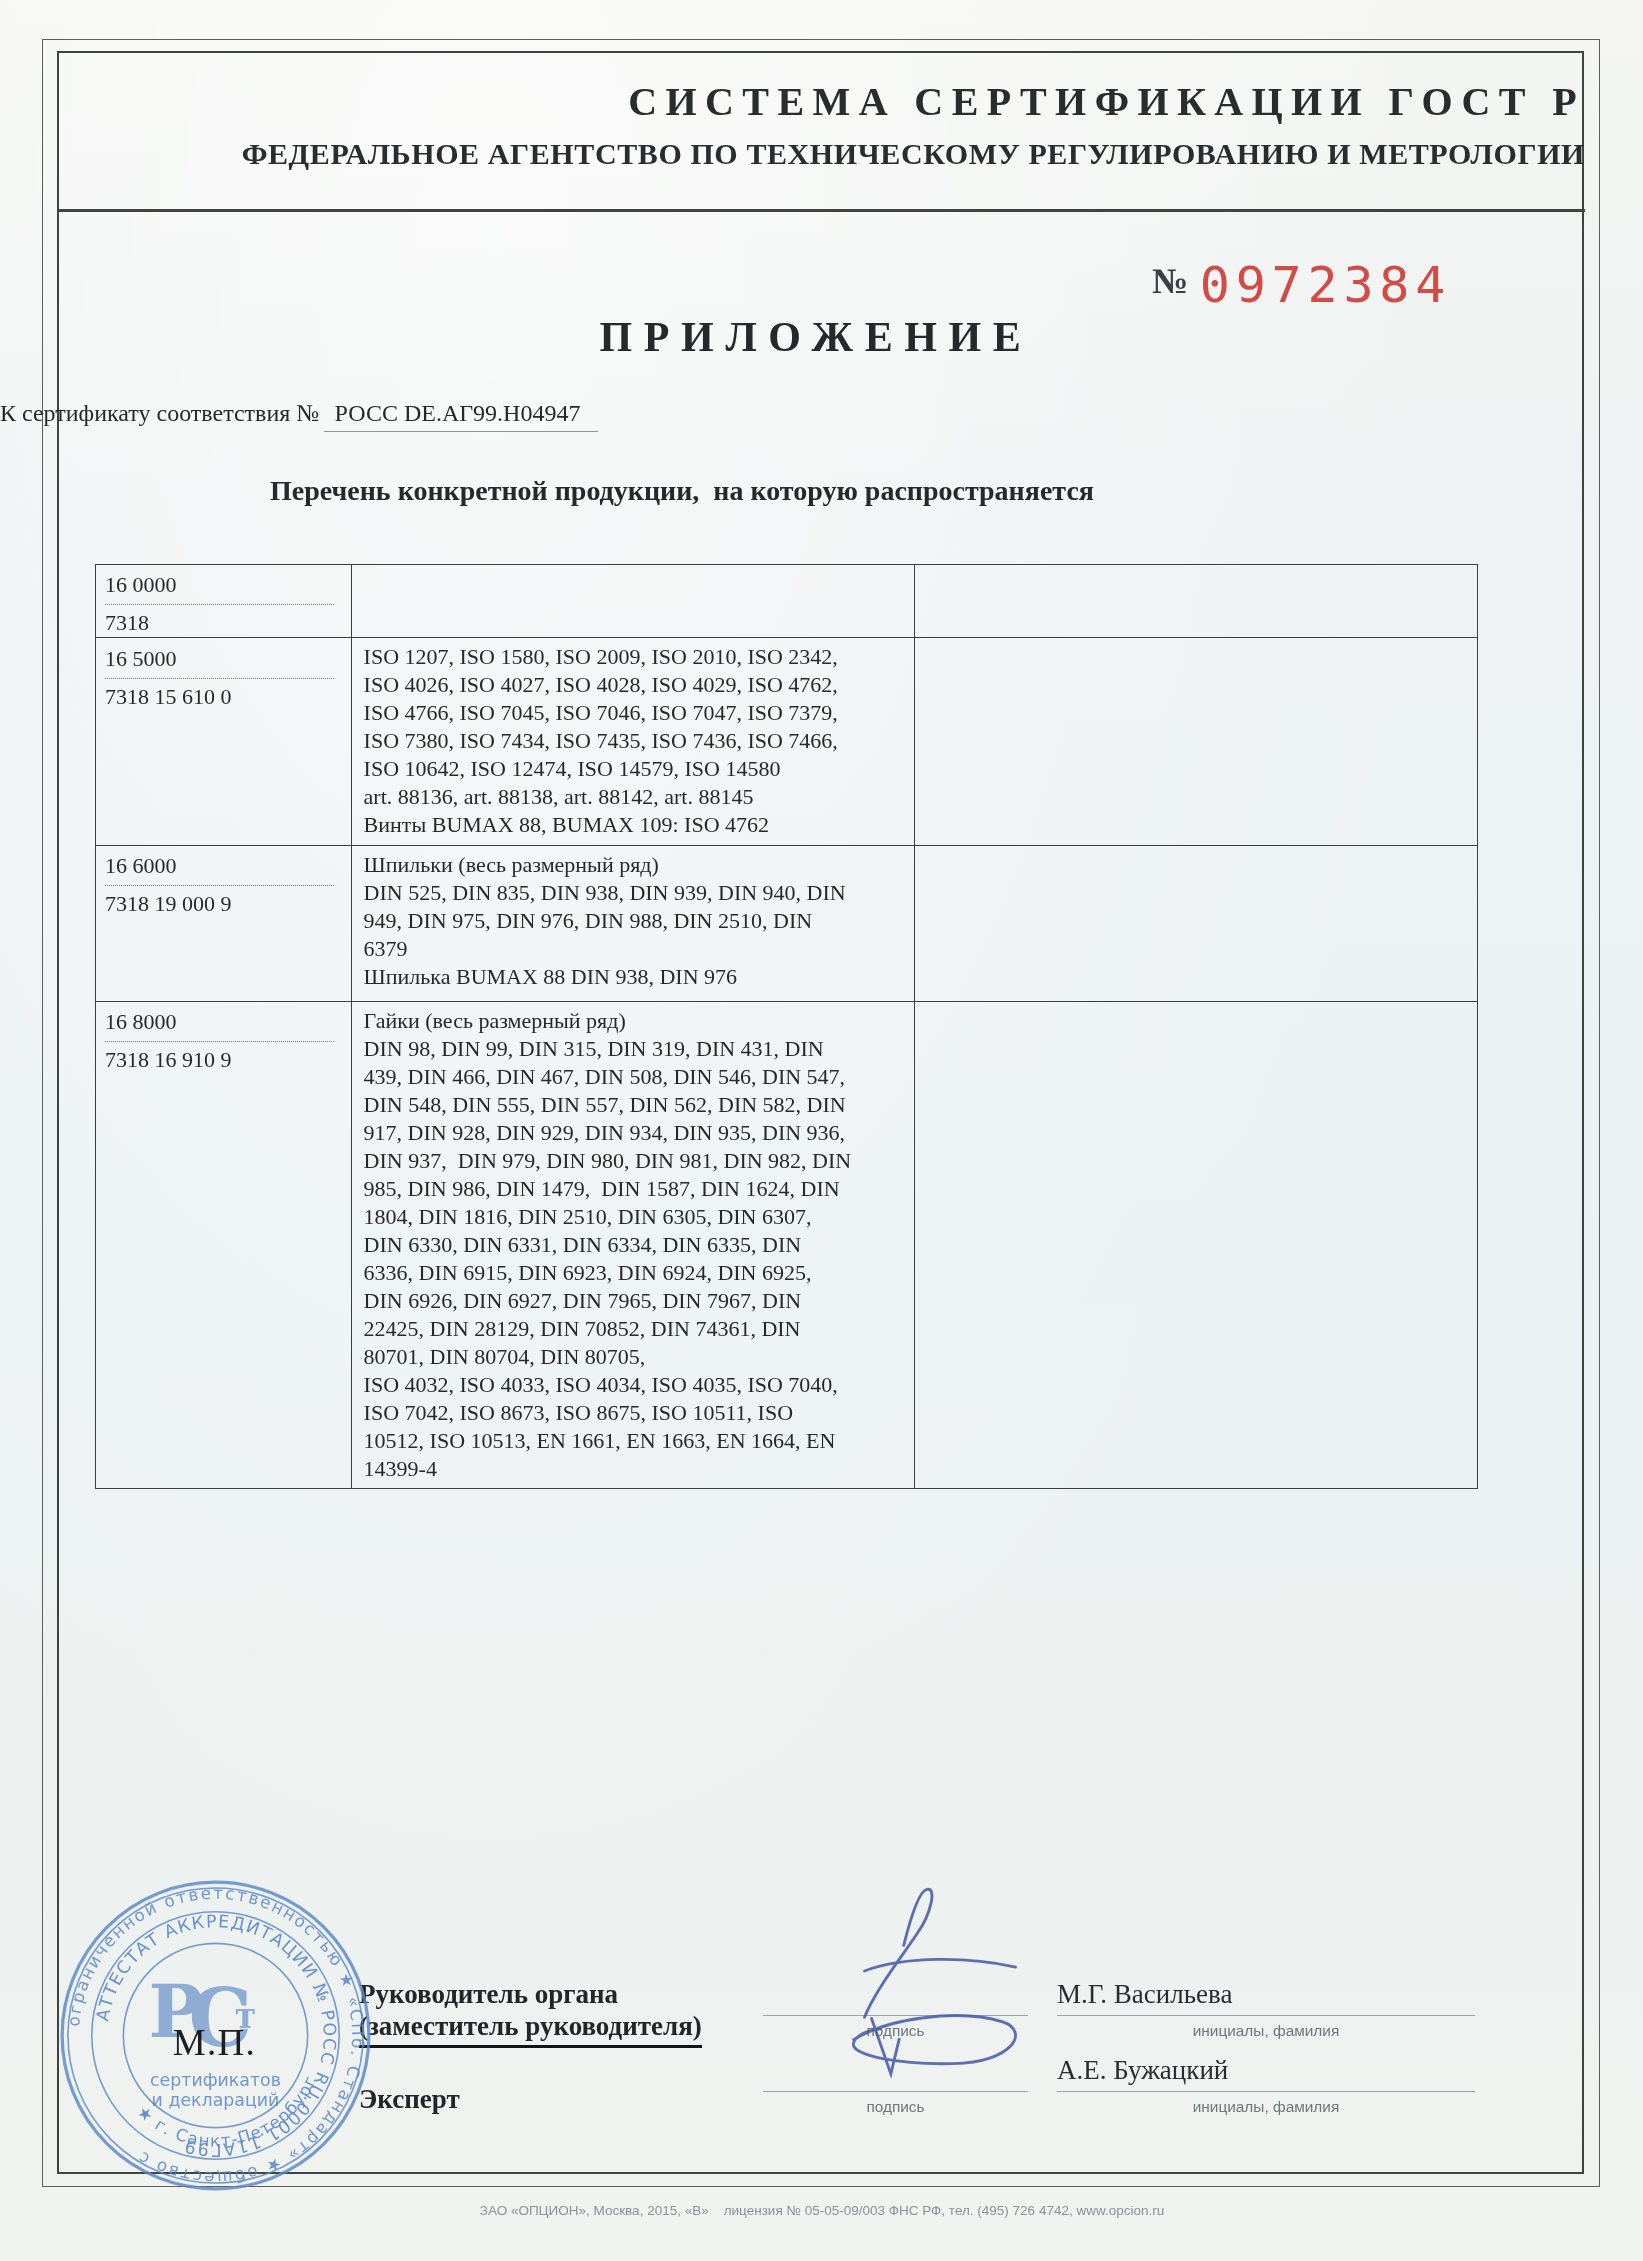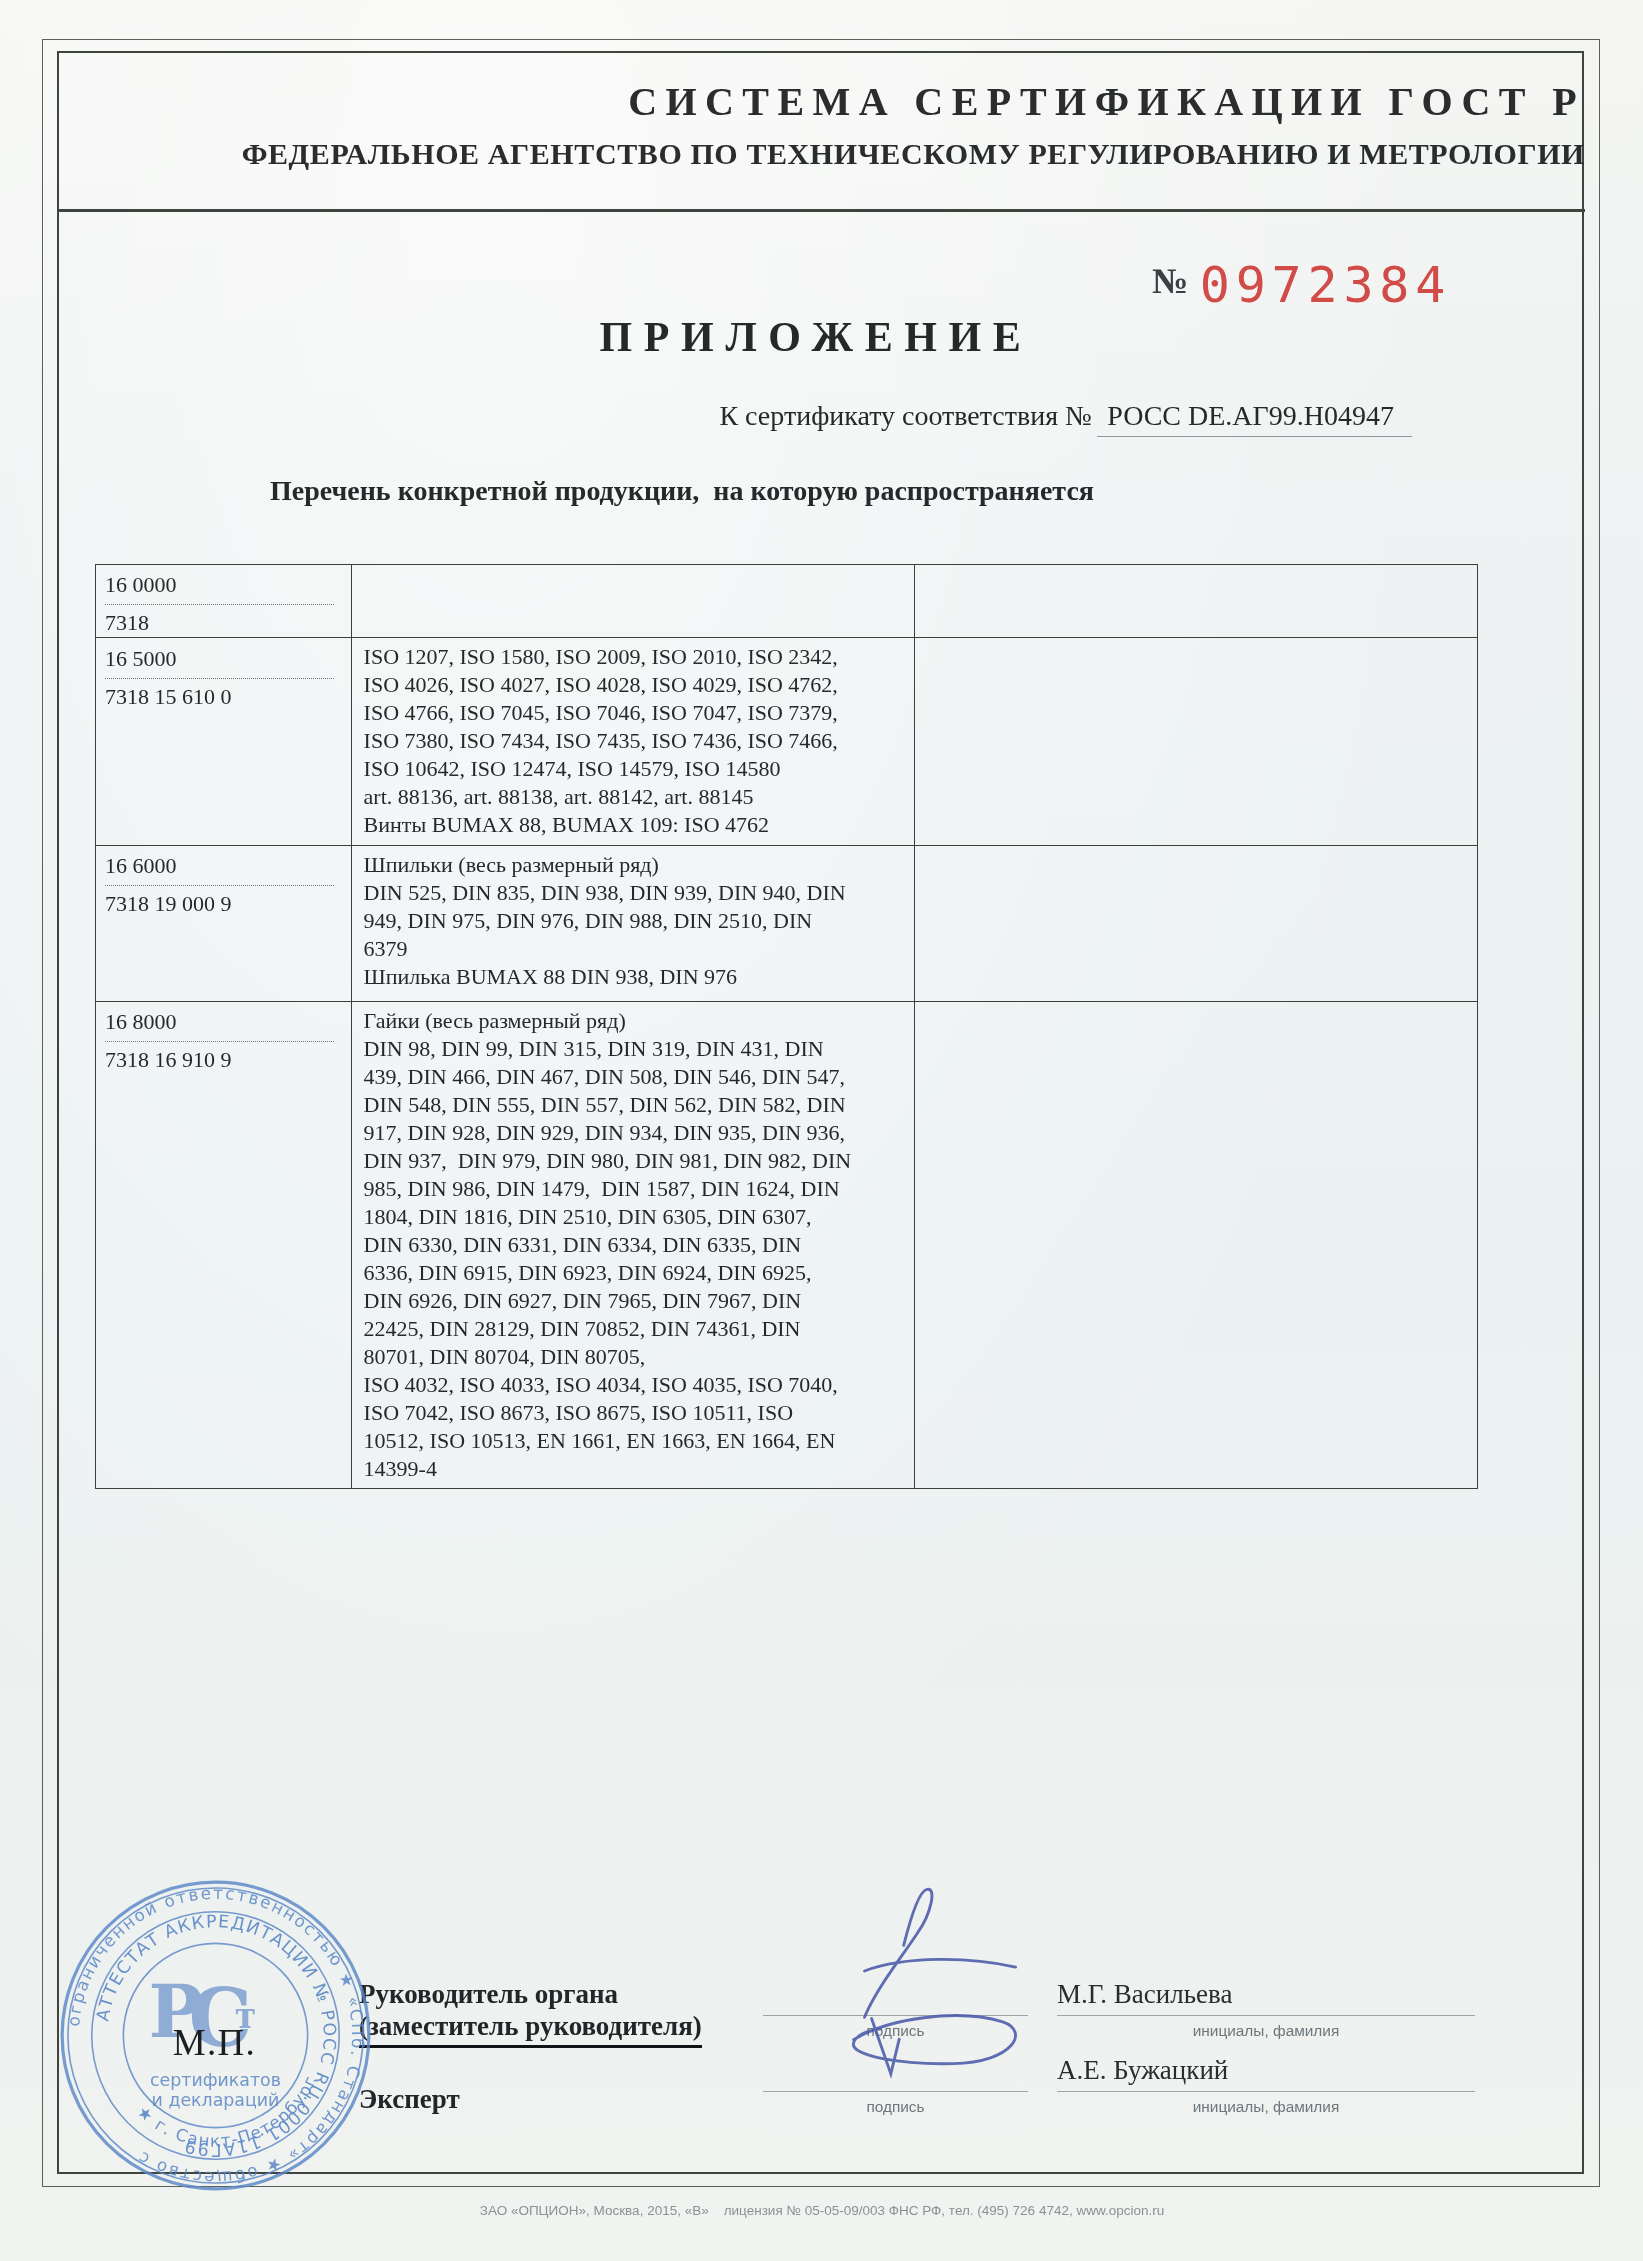--- a/index.html
+++ b/index.html
@@ -17,21 +17,21 @@
   .abs{position:absolute;}
   .frame-outer{left:42px;top:39px;width:1556px;height:2146px;border:1.3px solid #5a6058;z-index:1;}
   .frame-inner{left:57px;top:51px;width:1523px;height:2119px;border:2.6px solid #3e443e;z-index:1;}
   .header-band{left:59px;top:52px;width:1526px;height:157px;border-bottom:3.2px solid #3e443e;text-align:right;z-index:2;}
   .h1{margin-top:26px;font-size:40px;font-weight:bold;letter-spacing:8.4px;color:#2a2c2e;}
   .h2{margin-top:11.6px;font-size:30px;font-weight:bold;letter-spacing:0.6px;color:#2a2c2e;}
   .doc-number{left:1152px;top:256px;z-index:2;white-space:nowrap;}
   .doc-number .nsign{font-size:36px;font-weight:bold;color:#3c4046;vertical-align:9px;}
   .doc-number .ndigits{font-family:"DejaVu Sans Mono", monospace;font-size:50px;color:#d14b47;letter-spacing:5.8px;margin-left:11.6px;}
   .doc-title{left:0;top:313px;width:1632px;text-align:center;font-size:42px;font-weight:bold;letter-spacing:11.6px;z-index:2;}
-  .cert-line{left:0;top:400px;width:1412px;text-align:right;font-size:28px;z-index:2;white-space:pre;}
+  .cert-line{left:0;top:400px;width:1412px;text-align:left;font-size:24px;z-index:2;white-space:pre;}
   .cert-num{border-bottom:1.3px solid #8f9598;padding:0 18px 5.1px 10.3px;margin-left:5.1px;}
   .list-line{left:0;width:1364px;text-align:center;font-size:28px;font-weight:bold;z-index:2;white-space:pre;}
   table.main{
     left:95px;top:564px;width:1381px;
     border-collapse:collapse;table-layout:fixed;z-index:2;position:absolute;
     font-size:22px;
   }
   table.main td{border:1.9px solid #3c403d;vertical-align:top;padding:0;}
   td.hcell{border-bottom:3.2px solid #3c403d !important;font-weight:bold;}
   .c1h-top{height:72px;display:flex;align-items:center;justify-content:center;border-bottom:1.3px solid #4a4e4b;font-size:23px;}

